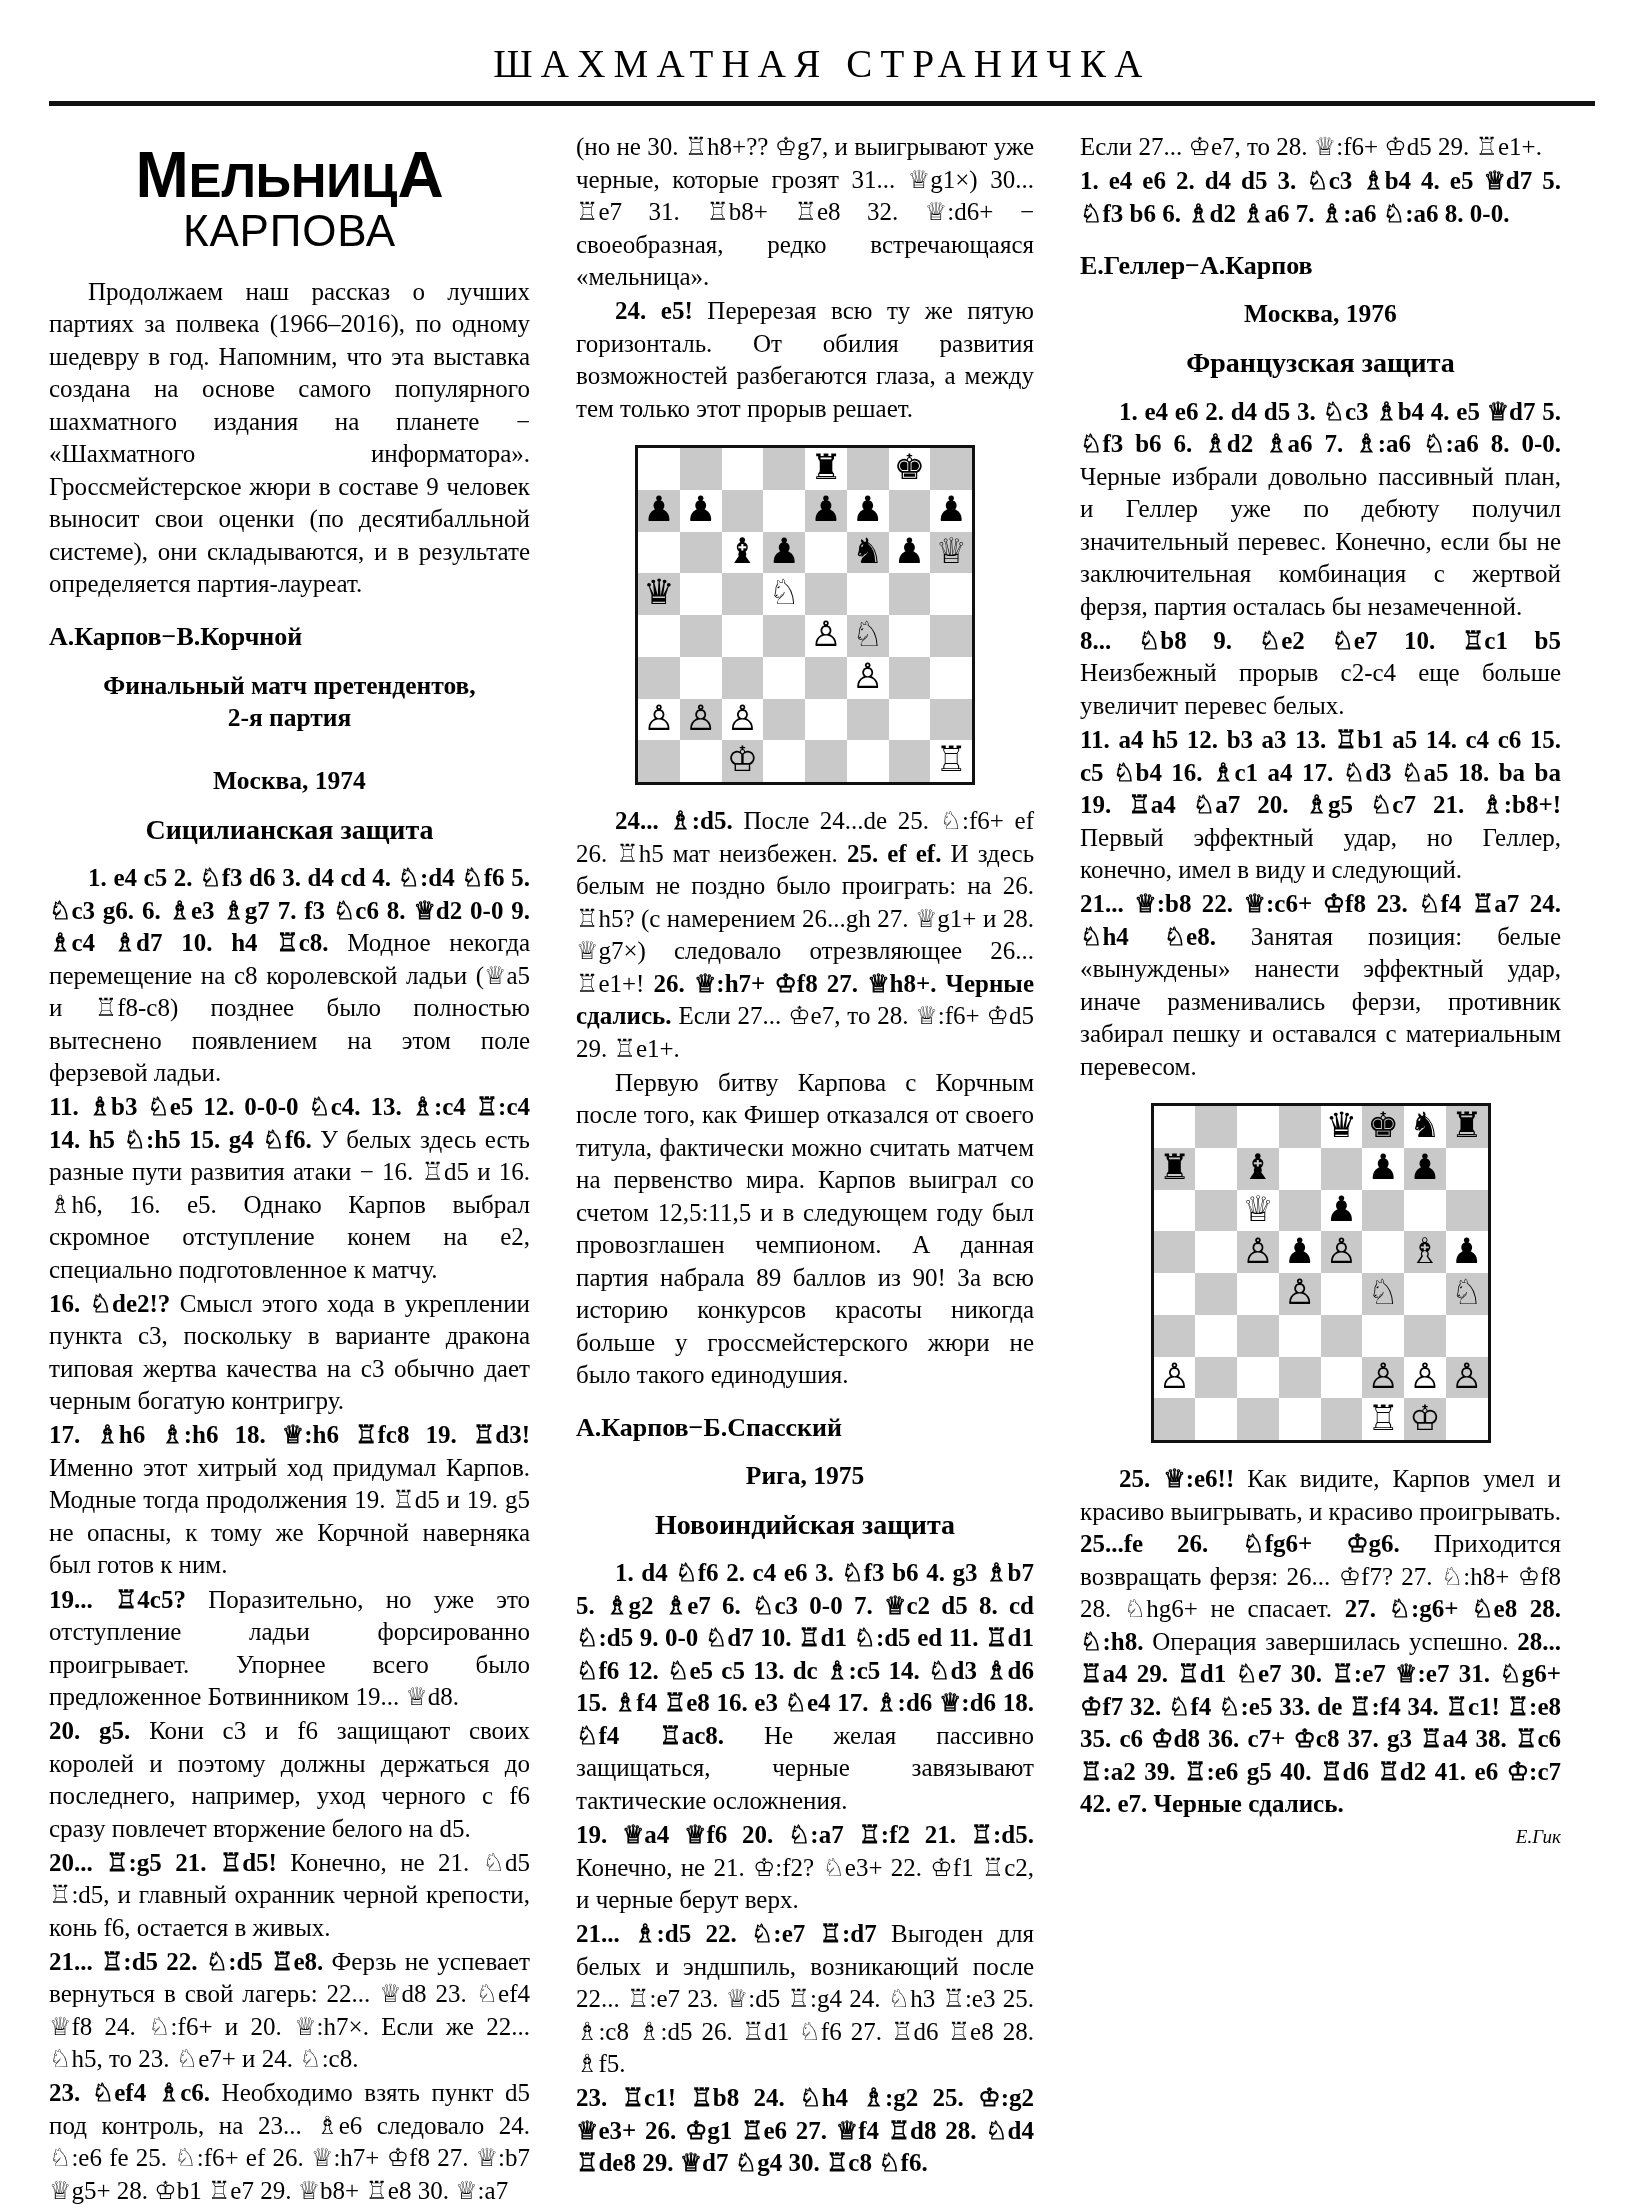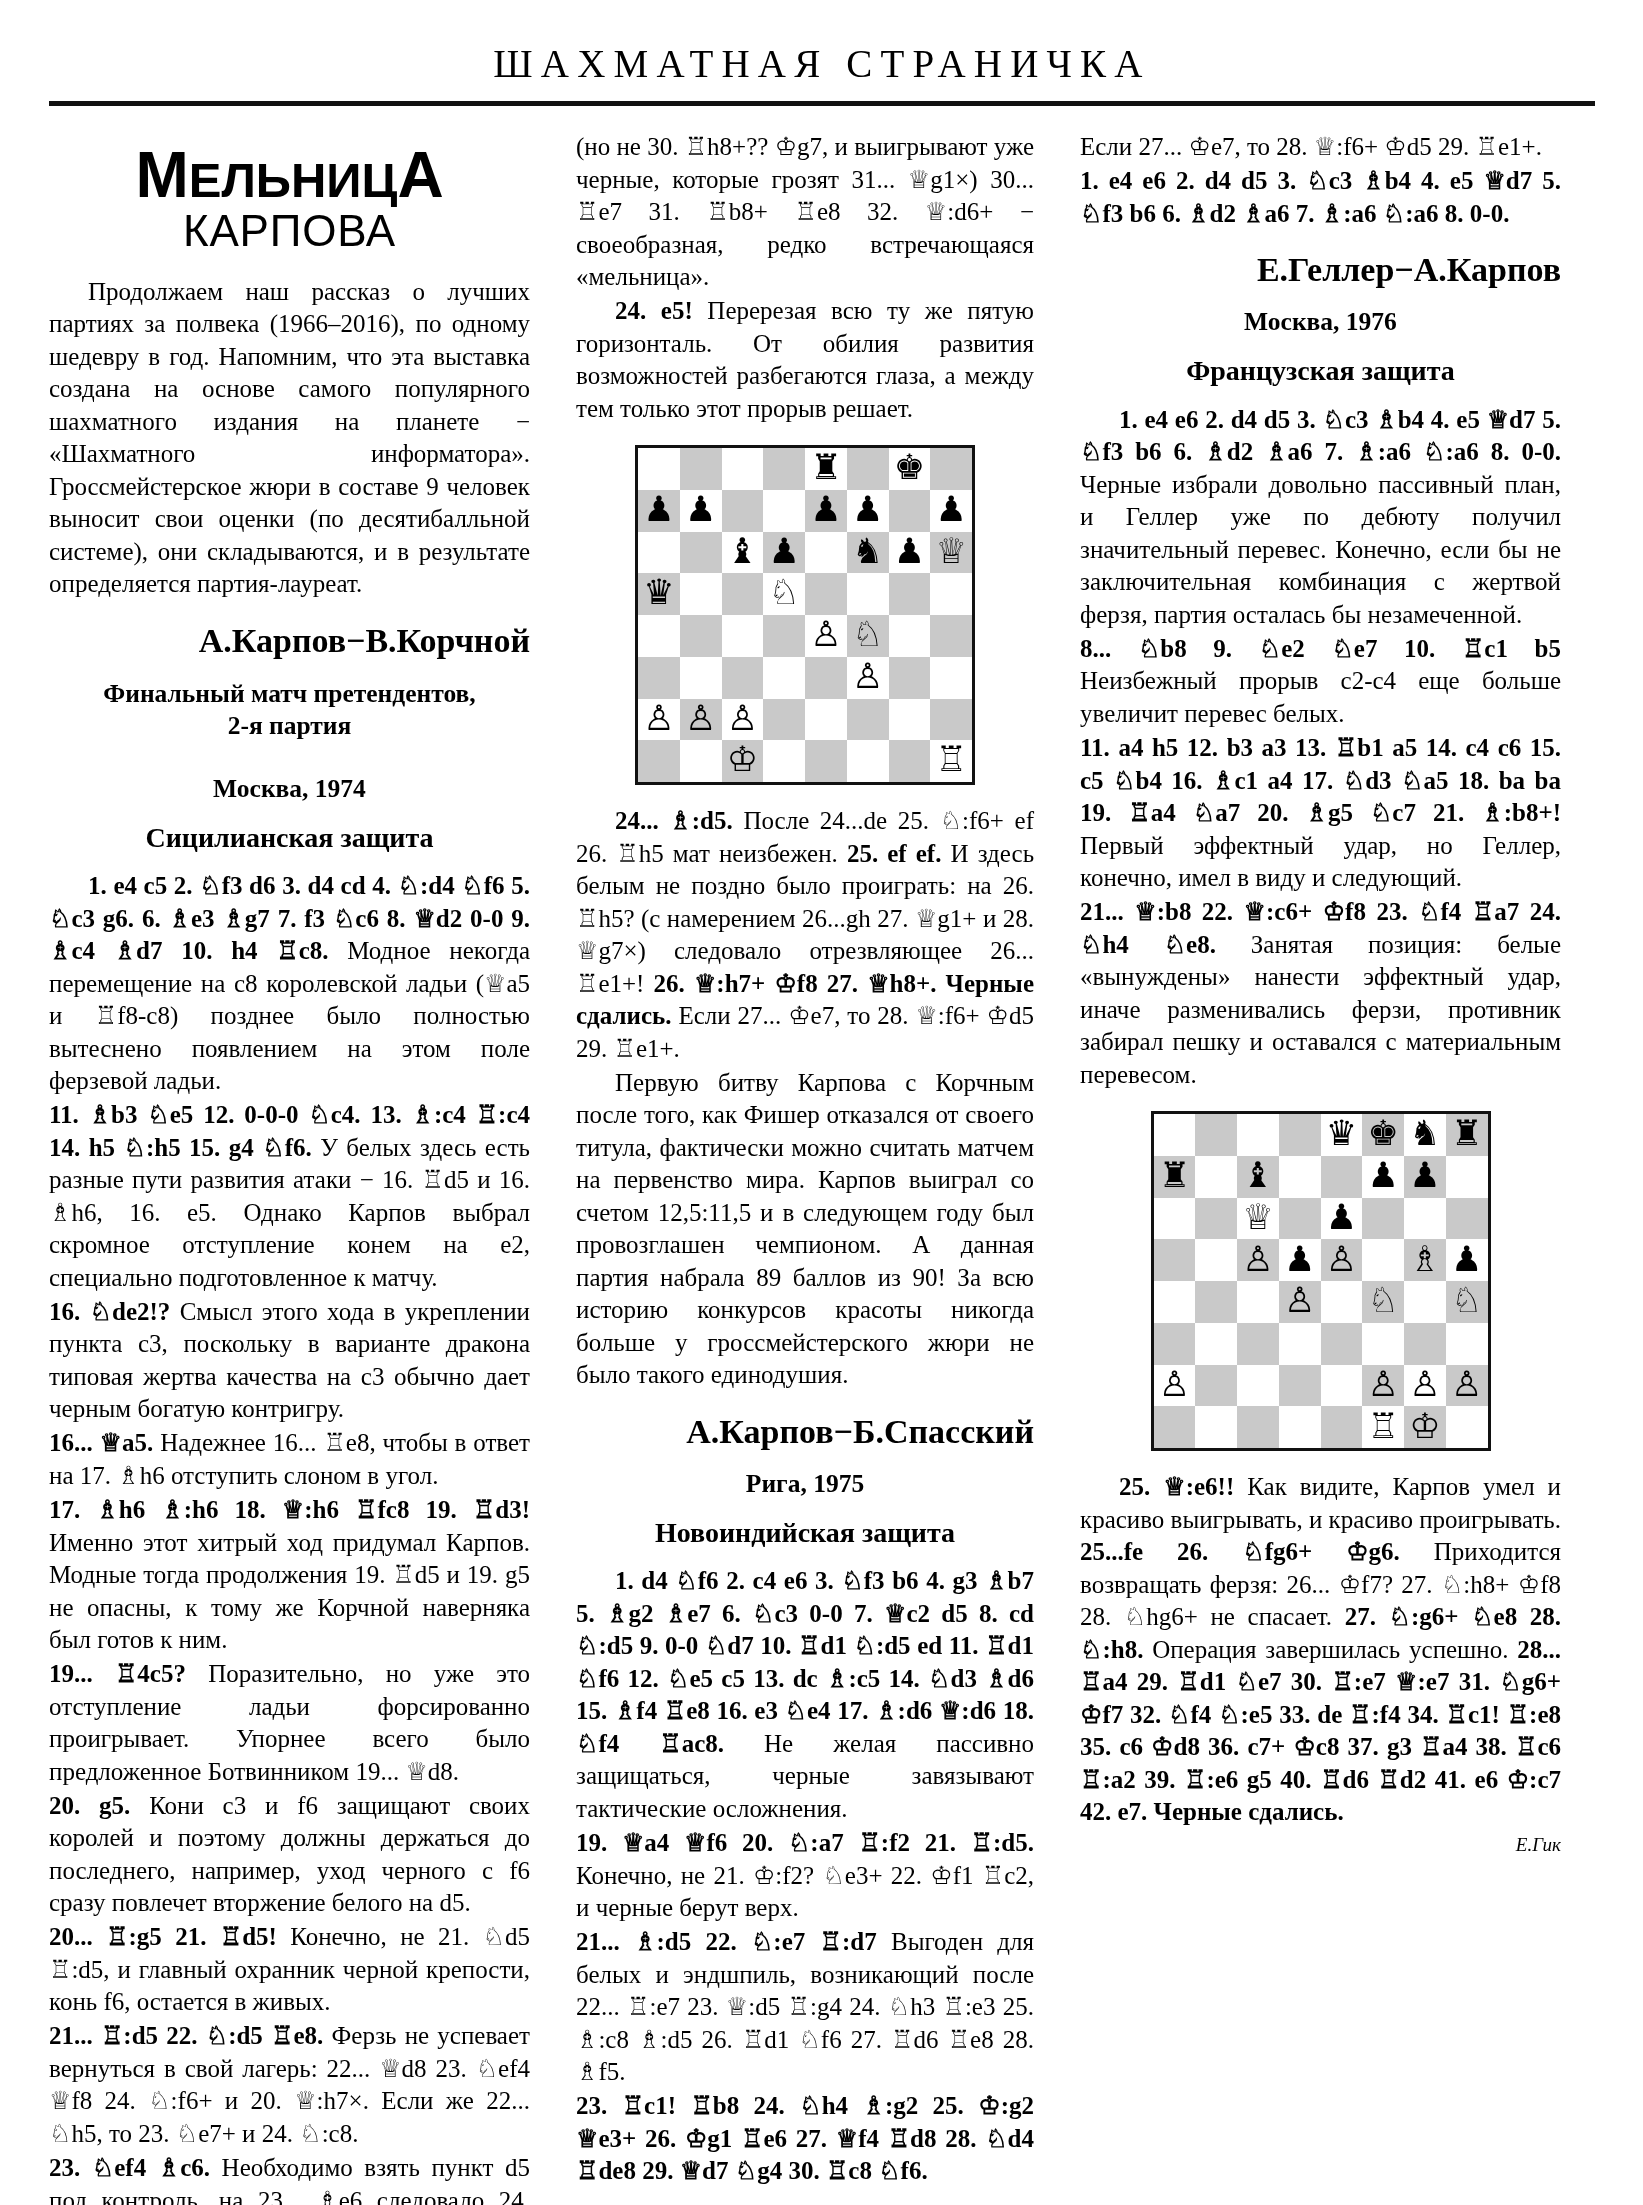--- a/index.html
+++ b/index.html
@@ -70,21 +70,21 @@
   p.moves {
     font-size:25px;
     line-height:1.30;
     text-align:justify;
     margin:0 0 1.6px 0;
     text-indent:39px;
   }
   b { font-weight:bold; }
 
   .gh-players {
-    text-align:right; font-weight:bold; font-size:34px;
+    text-align:left; font-weight:bold; font-size:26px;
     margin:21.4px 0 18px 0;
   }
   .gh-event {
     text-align:center; font-weight:bold; font-size:25.5px;
     line-height:1.25; margin:0 0 32px 0;
   }
   .gh-place {
     text-align:center; font-weight:bold; font-size:25.5px;
     margin:0 0 18px 0;
   }
@@ -139,21 +139,20 @@
 
       <div class="gh-players">А.Карпов−В.Корчной</div>
       <div class="gh-event" style="white-space:pre-line">Финальный матч претендентов,
 2-я партия</div>
       <div class="gh-place">Москва, 1974</div>
       <div class="gh-open">Сицилианская защита</div>
 
       <p class="moves"><b>1. e4 c5 2. ♘f3 d6 3. d4 cd 4. ♘:d4 ♘f6 5. ♘c3 g6. 6. ♗e3 ♗g7 7. f3 ♘c6 8. ♕d2 0-0 9. ♗c4 ♗d7 10. h4 ♖c8.</b> <span>Модное некогда перемещение на c8 королевской ладьи (♕a5 и ♖f8-c8) позднее было полностью вытеснено появлением на этом поле ферзевой ладьи.</span></p>
       <p class="body noindent"><b>11. ♗b3 ♘e5 12. 0-0-0 ♘c4. 13. ♗:c4 ♖:c4 14. h5 ♘:h5 15. g4 ♘f6.</b> <span>У белых здесь есть разные пути развития атаки − 16. ♖d5 и 16. ♗h6, 16. e5. Однако Карпов выбрал скромное отступление конем на e2, специально подготовленное к матчу.</span></p>
       <p class="body noindent"><b>16. ♘de2!?</b> <span>Смысл этого хода в укреплении пункта c3, поскольку в варианте дракона типовая жертва качества на c3 обычно дает черным богатую контригру.</span></p>
-      <p class="body noindent"><b>16... ♕a5.</b> <span>Надежнее 16... ♖e8, чтобы в ответ на 17. ♗h6 отступить слоном в угол.</span></p>
       <p class="body noindent"><b>17. ♗h6 ♗:h6 18. ♕:h6 ♖fc8 19. ♖d3!</b> <span>Именно этот хитрый ход придумал Карпов. Модные тогда продолжения 19. ♖d5 и 19. g5 не опасны, к тому же Корчной наверняка был готов к ним.</span></p>
       <p class="body noindent"><b>19... ♖4c5?</b> <span>Поразительно, но уже это отступление ладьи форсированно проигрывает. Упорнее всего было предложенное Ботвинником 19... ♕d8.</span></p>
       <p class="body noindent"><b>20. g5.</b> <span>Кони c3 и f6 защищают своих королей и поэтому должны держаться до последнего, например, уход черного с f6 сразу повлечет вторжение белого на d5.</span></p>
       <p class="body noindent"><b>20... ♖:g5 21. ♖d5!</b> <span>Конечно, не 21. ♘d5 ♖:d5, и главный охранник черной крепости, конь f6, остается в живых.</span></p>
       <p class="body noindent"><b>21... ♖:d5 22. ♘:d5 ♖e8.</b> <span>Ферзь не успевает вернуться в свой лагерь: 22... ♕d8 23. ♘ef4 ♕f8 24. ♘:f6+ и 20. ♕:h7×. Если же 22... ♘h5, то 23. ♘e7+ и 24. ♘:c8.</span></p>
       <p class="body noindent"><b>23. ♘ef4 ♗c6.</b> <span>Необходимо взять пункт d5 под контроль, на 23... ♗e6 следовало 24. ♘:e6 fe 25. ♘:f6+ ef 26. ♕:h7+ ♔f8 27. ♕:b7 ♕g5+ 28. ♔b1 ♖e7 29. ♕b8+ ♖e8 30. ♕:a7</span></p>
     </div>
 
     <div class="col">
 

